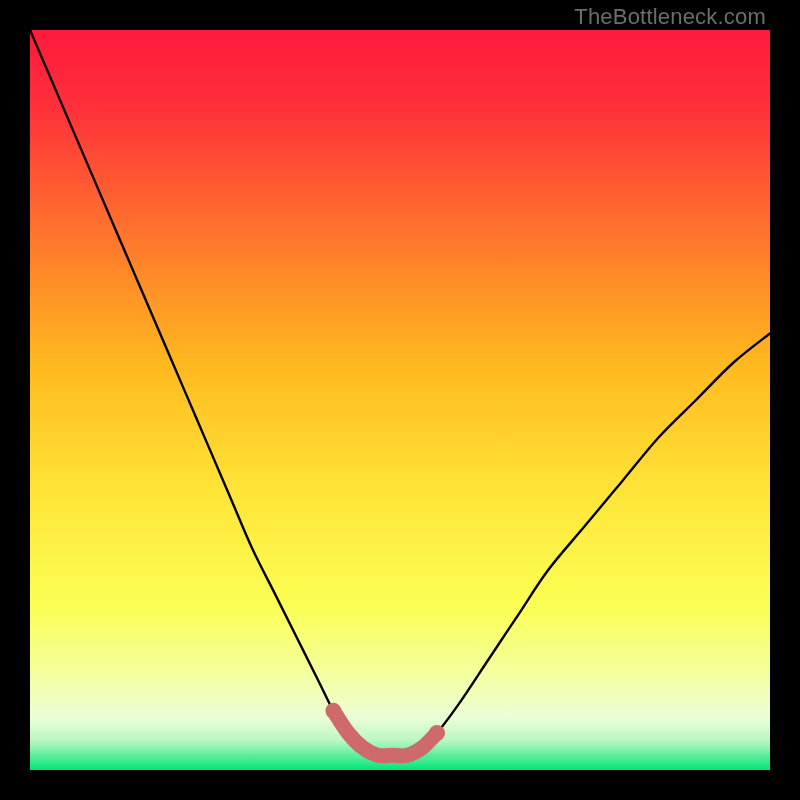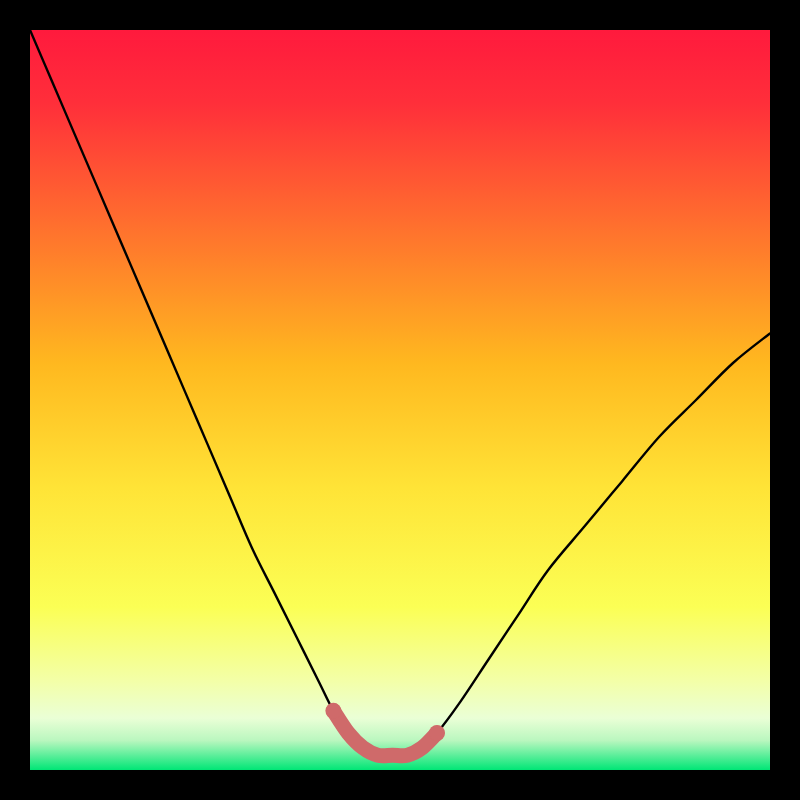--- a/index.html
+++ b/index.html
@@ -34,20 +34,21 @@
     letter-spacing: 0.2px;
     z-index: 20;
   }
   svg { display: block; }
 </style>
 </head>
 <body>
 
 <div class="frame">
 
+  <div class="watermark">TheBottleneck.com</div>
 
   <div class="plot-area">
     <svg width="740" height="740" viewBox="0 0 740 740" preserveAspectRatio="none">
       <defs>
         <linearGradient id="bg-grad" x1="0" y1="0" x2="0" y2="1">
           <stop offset="0%" stop-color="#ff1a3d"></stop>
           <stop offset="10%" stop-color="#ff2f3a"></stop>
           <stop offset="25%" stop-color="#ff6a2f"></stop>
           <stop offset="45%" stop-color="#ffb81f"></stop>
           <stop offset="62%" stop-color="#ffe437"></stop>

